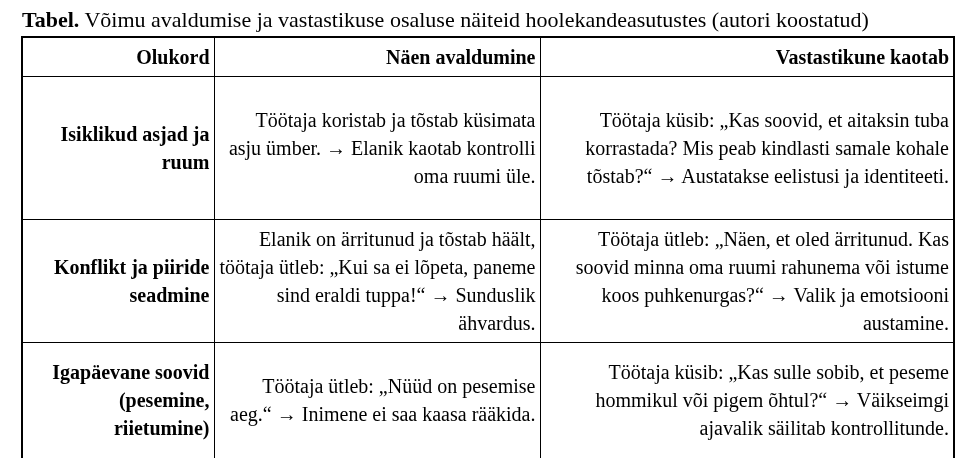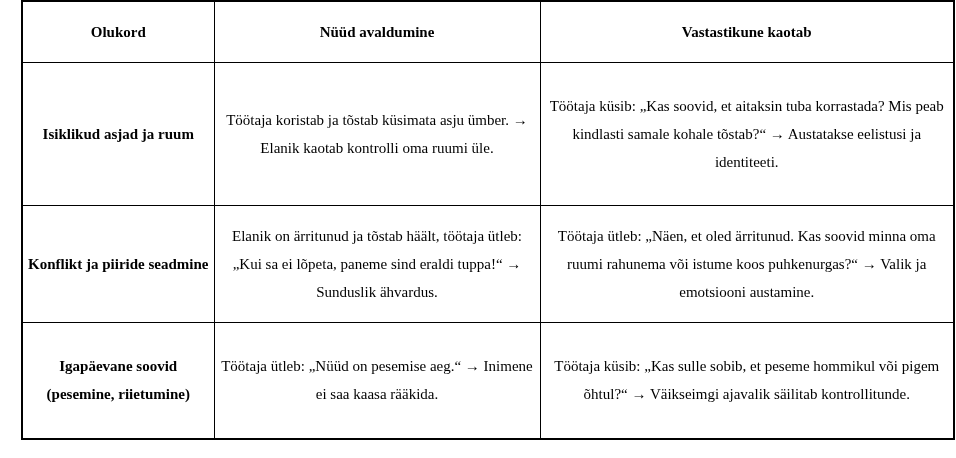--- a/index.html
+++ b/index.html
@@ -28,53 +28,57 @@
   table.power-table {
     border-collapse: collapse;
     table-layout: fixed;
     margin-left: 21px;
     width: 932px;
     border: 2px solid #000000;
   }
   table.power-table th,
   table.power-table td {
     border: 1px solid #000000;
-    font-size: 15px;
+    font-size: 20px;
     line-height: 28px;
-    padding: 16px 4px;
+    padding: 5px 4px;
     vertical-align: middle;
-    text-align: center;
+    text-align: right;
     overflow: hidden;
   }
   table.power-table th {
     font-weight: bold;
     height: 27px;
     white-space: nowrap;
   }
   tr.row-1 { height: 143px; }
   tr.row-2 { height: 114px; }
   tr.row-3 { height: 116px; }
   td.situation { font-weight: bold; }
 </style>
 </head>
 <body>
 
 <div class="page">
 
+  <p class="caption">
+    <strong>Tabel.</strong>
+    <span>Võimu avaldumise ja vastastikuse osaluse näiteid hoolekandeasutustes (autori koostatud)</span>
+  </p>
 
   <table class="power-table">
     <colgroup>
       <col style="width:192px">
       <col style="width:326px">
       <col style="width:414px">
     </colgroup>
     <thead>
       <tr>
         <th>Olukord</th>
-        <th>Nüüd avaldumine</th>
+        <th>Näen avaldumine</th>
         <th>Vastastikune kaotab</th>
       </tr>
     </thead>
     <tbody>
       <tr class="row-1">
         <td class="situation">Isiklikud asjad ja ruum</td>
         <td>Töötaja koristab ja tõstab küsimata asju ümber. → Elanik kaotab kontrolli oma ruumi üle.</td>
         <td>Töötaja küsib: „Kas soovid, et aitaksin tuba korrastada? Mis peab kindlasti samale kohale tõstab?“ → Austatakse eelistusi ja identiteeti.</td>
       </tr>
       <tr class="row-2">

